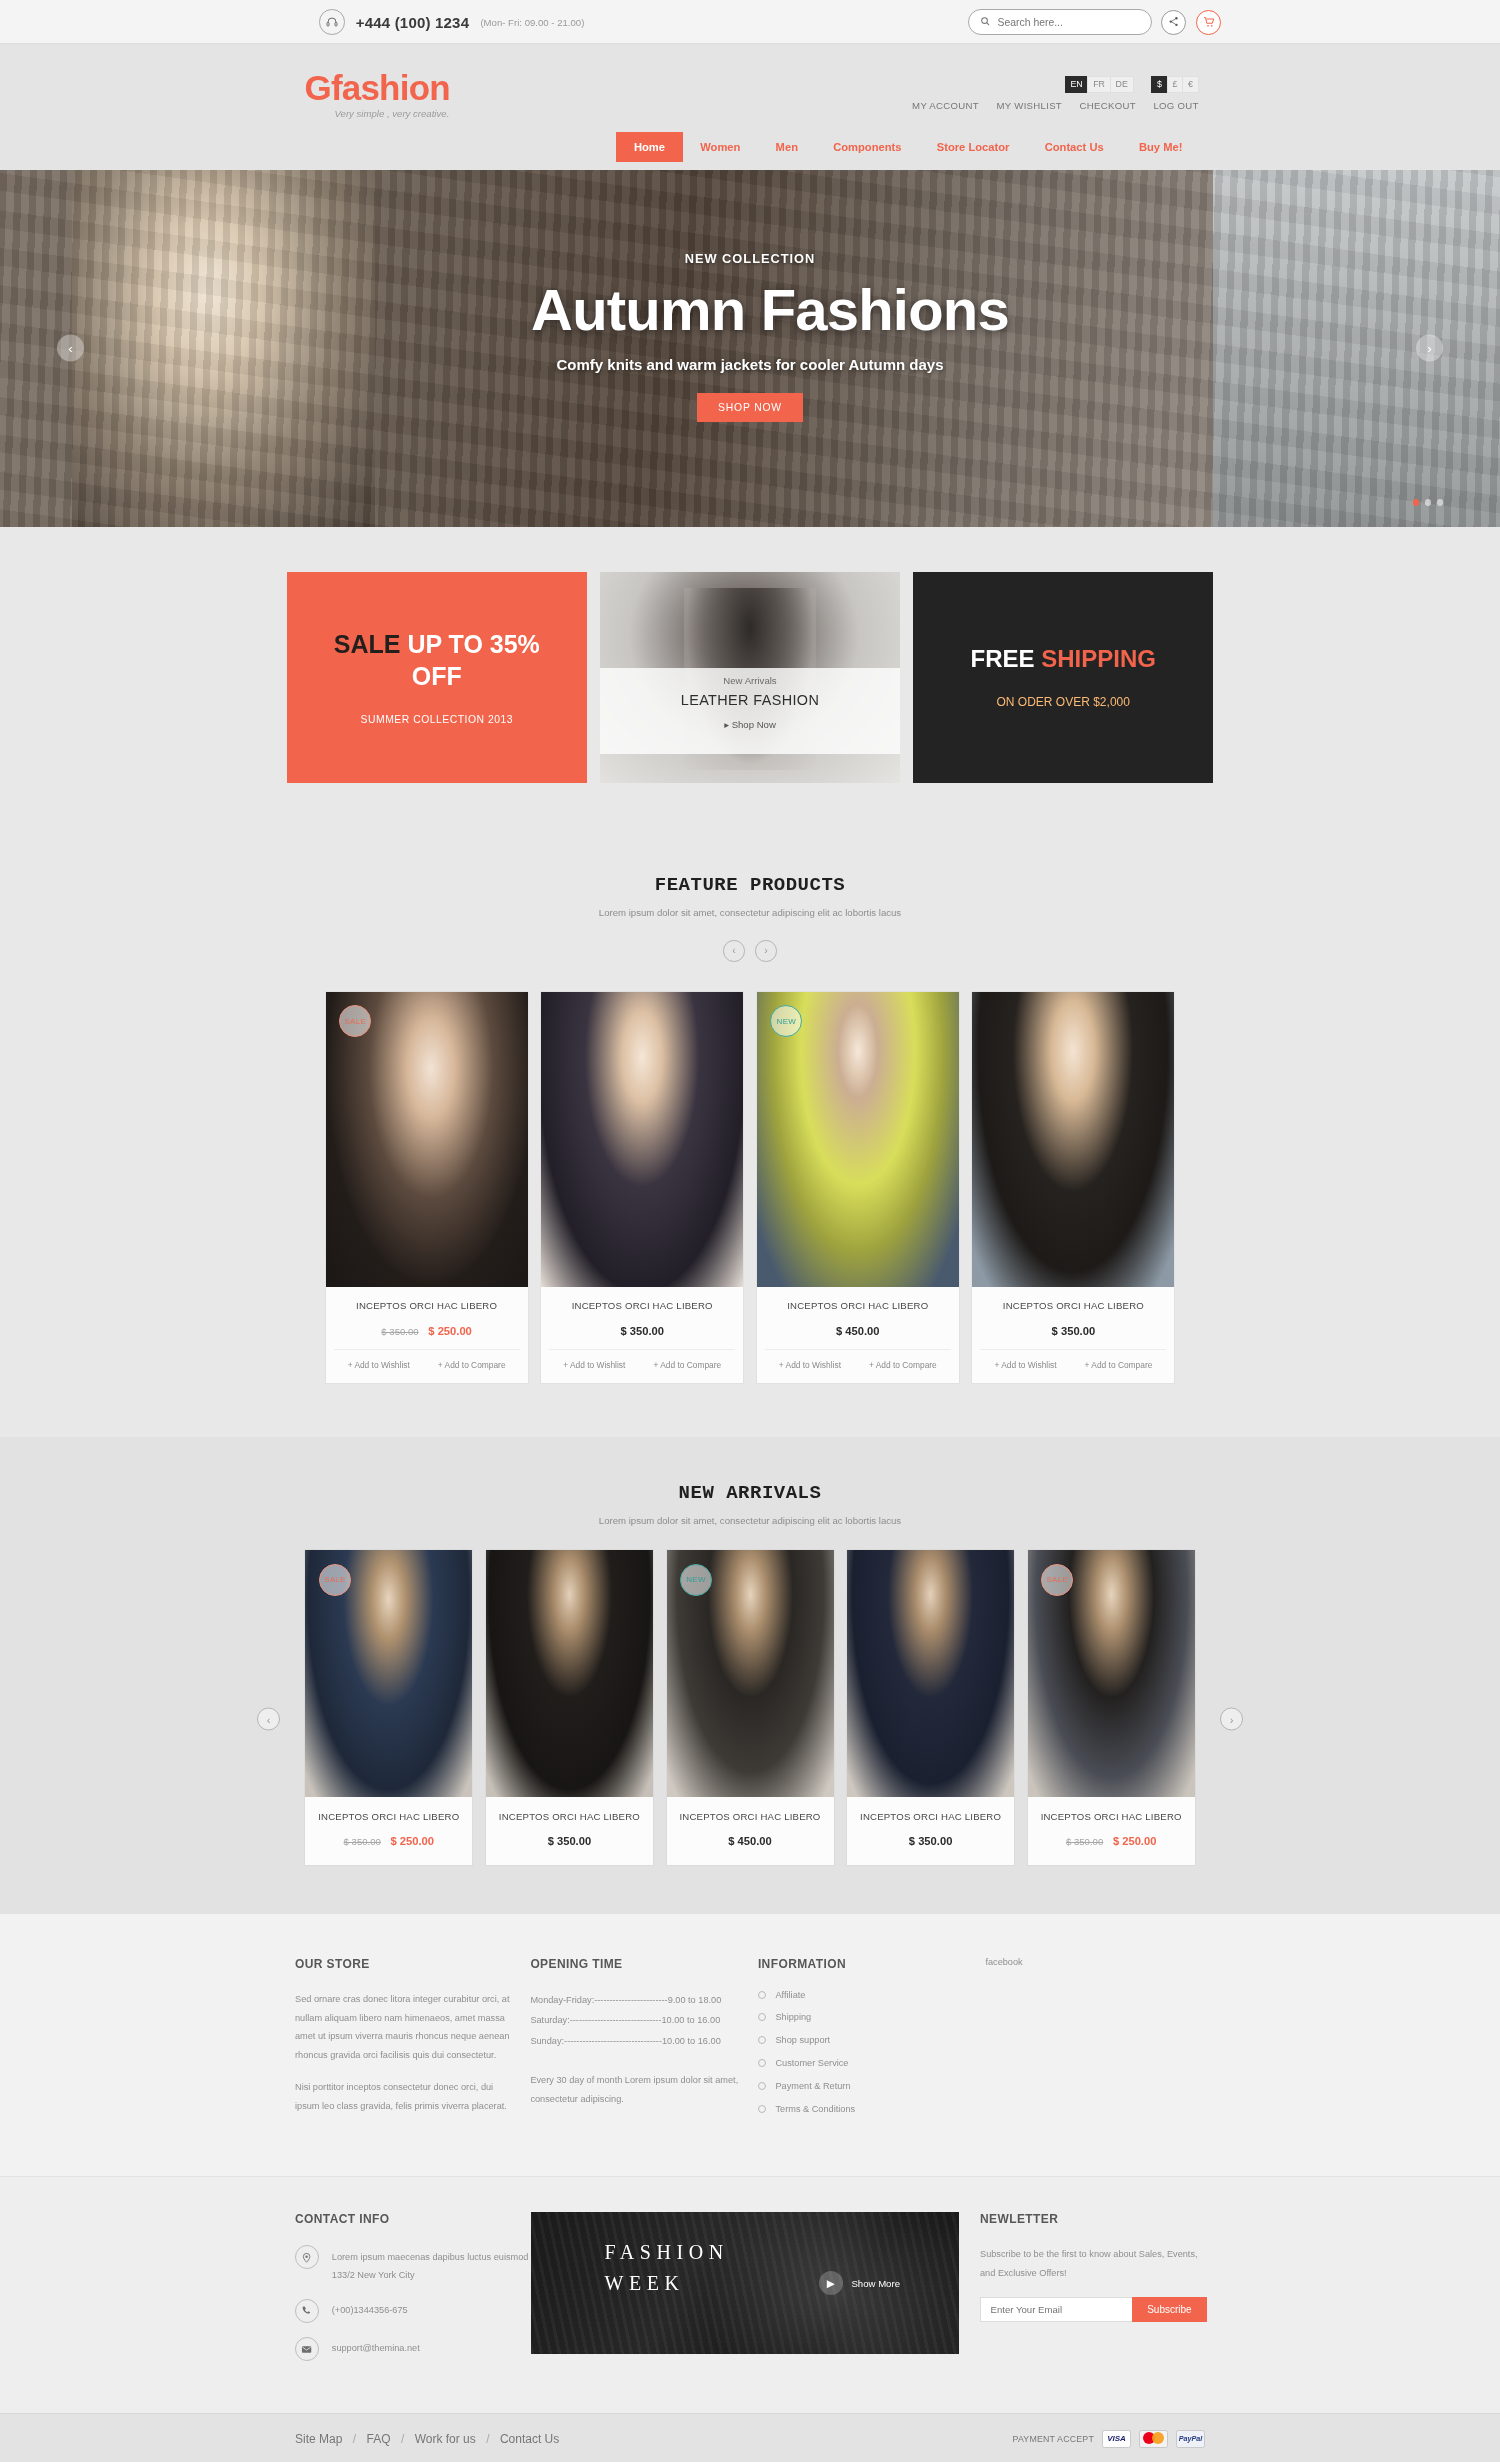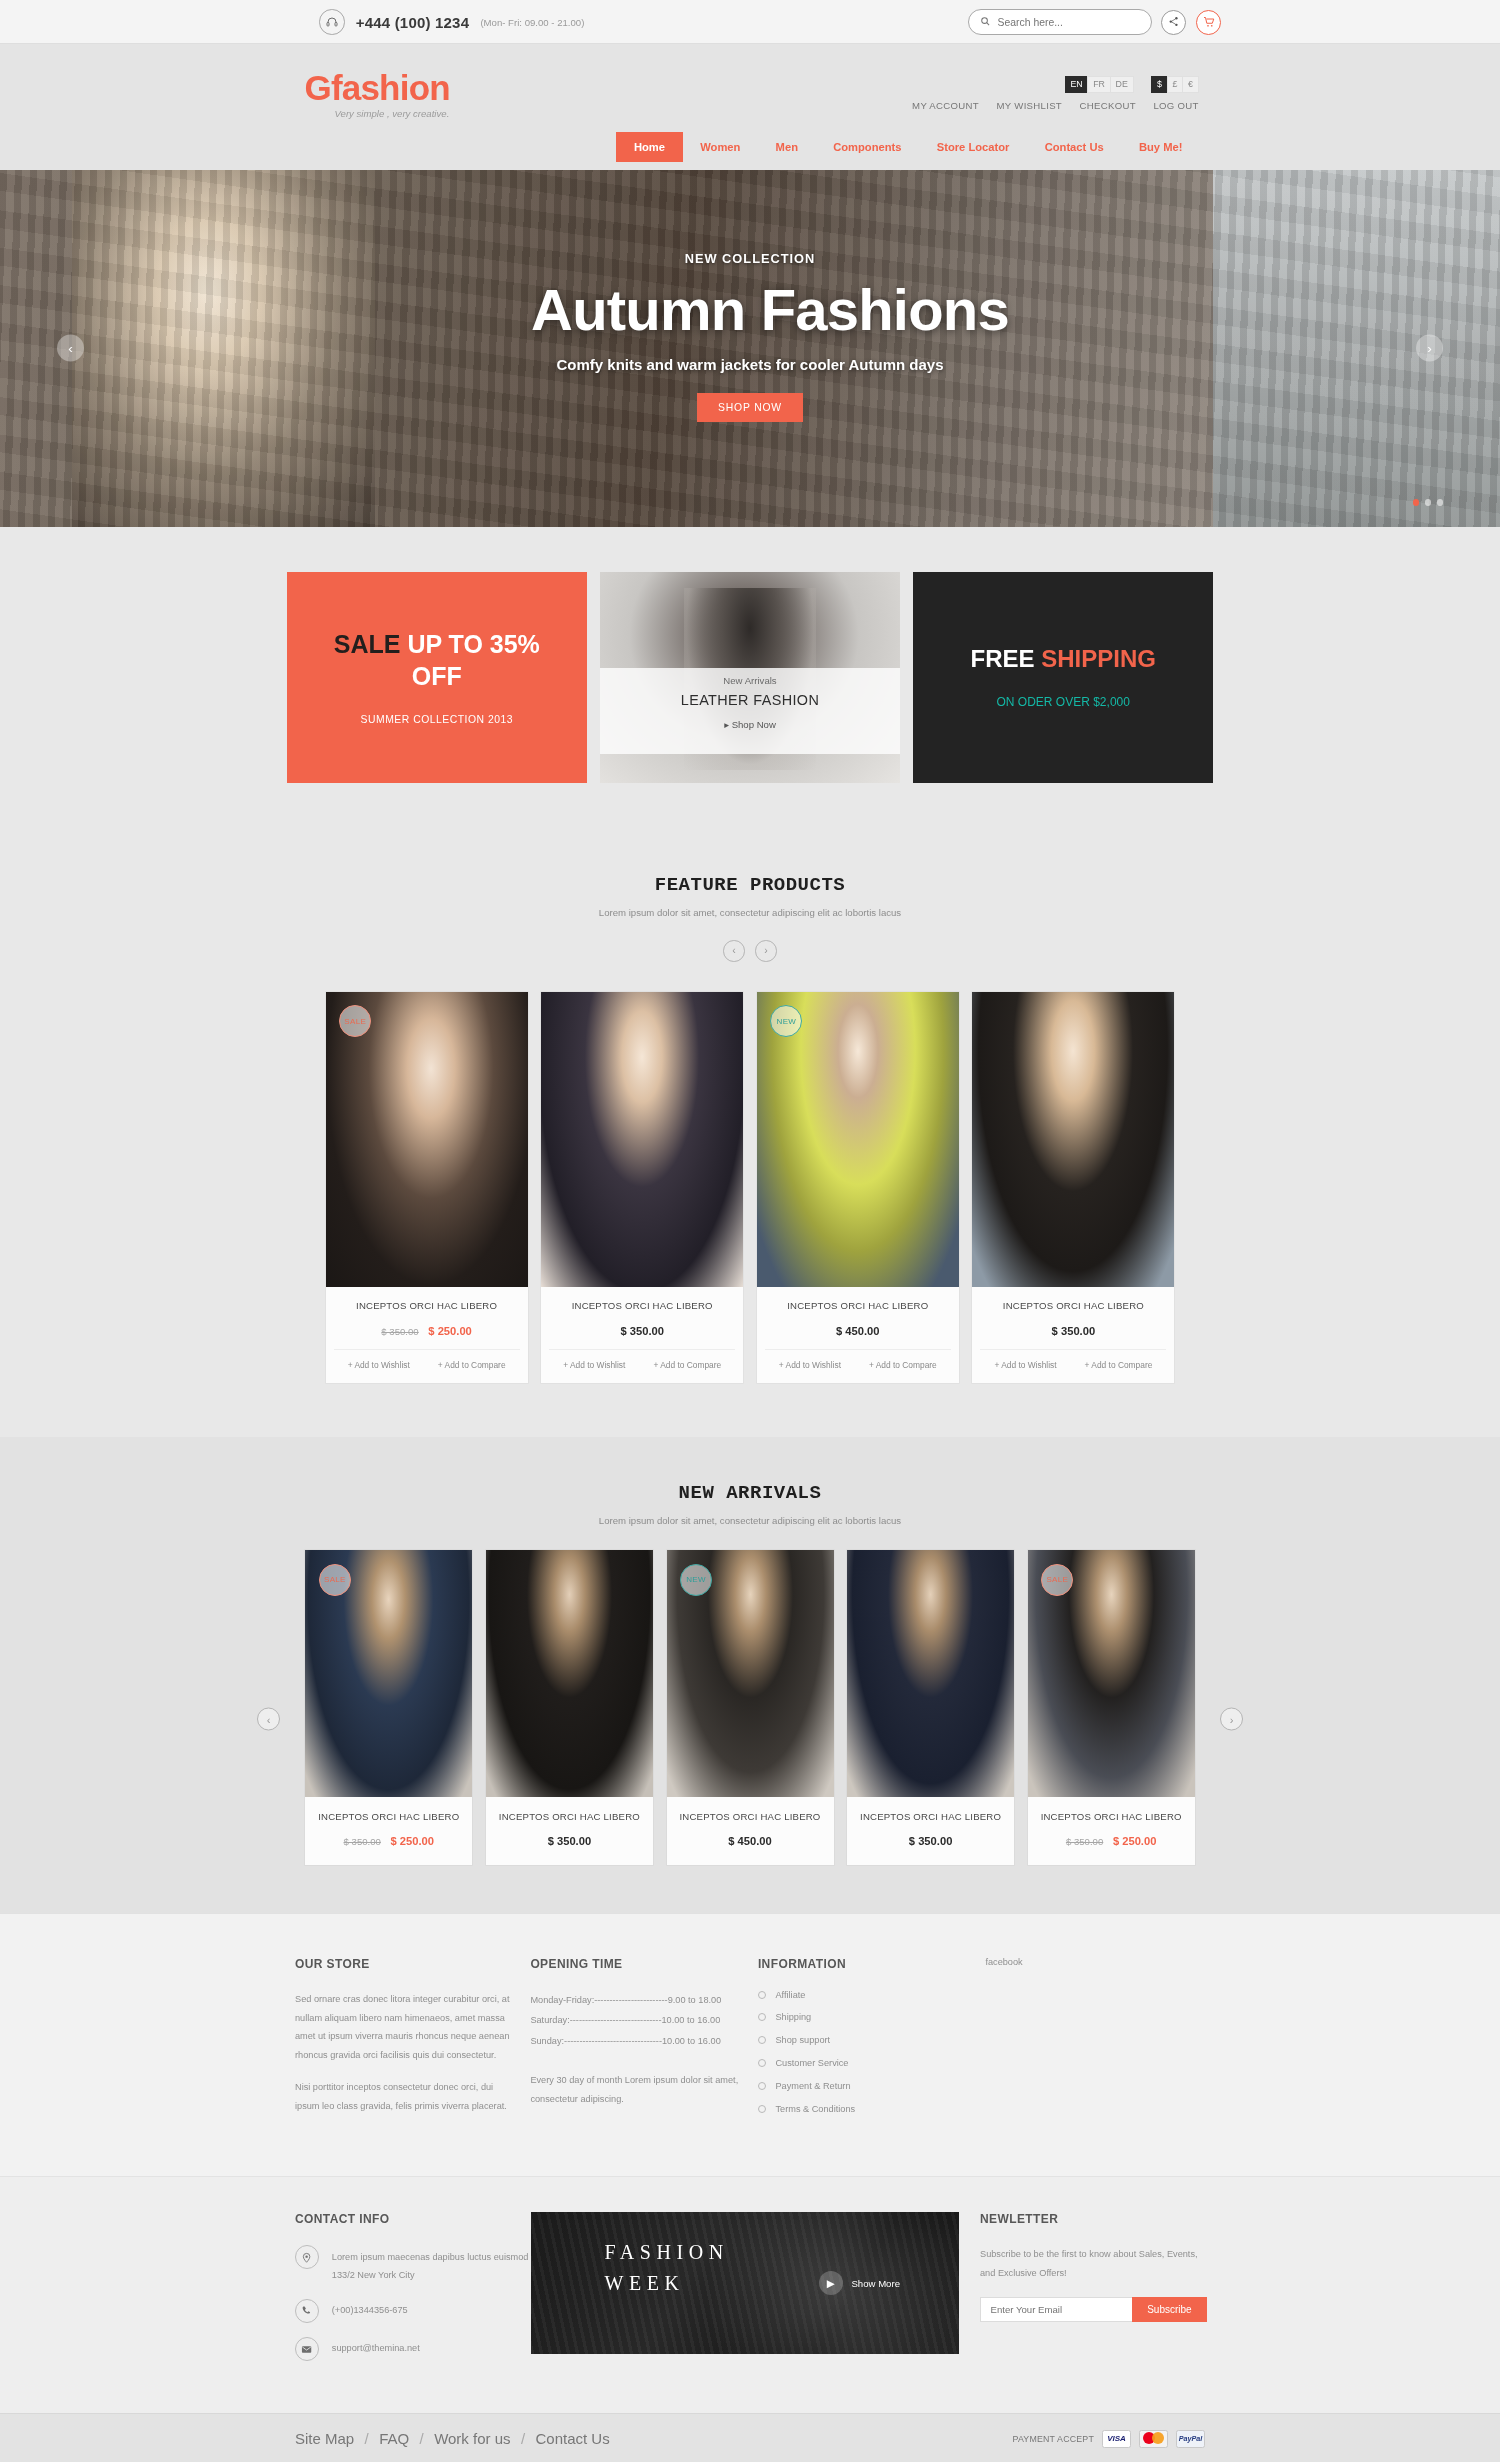--- a/index.html
+++ b/index.html
@@ -158,21 +158,21 @@
   }
   .leather-overlay .l1 { font-size: 9.6px; color: #6b6b6b; }
   .leather-overlay .l2 { font-size: 14.4px; color: #2e2e2e; margin-top: 6.4px; letter-spacing: 0.4px; }
   .leather-overlay .l3 { font-size: 9.6px; color: #555; margin-top: 11.2px; }
   .promo.ship {
     background: #232323; display: flex; flex-direction: column;
     align-items: center; justify-content: center; text-align: center;
   }
   .promo.ship .big { font-size: 24px; font-weight: bold; color: #fff; }
   .promo.ship .big .hl { color: #f2644b; }
-  .promo.ship .small { font-size: 12px; color: #14b8a6; margin-top: 21.5px; }
+  .promo.ship .small { font-size: 12px; color: #fdba74; margin-top: 21.5px; }
 
   
   .section { background: #e8e8e8; }
   .section.alt { background: #e2e2e2; }
   .sec-head { text-align: center; padding-top: 45px; }
   .sec-title { font-size: 19px; font-weight: bold; color: #1f1f1f; letter-spacing: 0.5px; font-family: Liberation Mono, monospace; }
   .sec-sub { font-size: 9.6px; color: #8d8d8d; margin-top: 11.2px; }
   .sec-arrows { display: flex; justify-content: center; gap: 10.4px; margin-top: 22.3px; }
   .sec-arrow {
     width: 21.5px; height: 21.5px; border-radius: 50%; border: 0.8px solid #b4b4b4;
@@ -290,21 +290,21 @@
     font-family: "Liberation Sans", sans-serif;
   }
   .nl-form button {
     border: none; background: #f2644b; color: #fff; font-size: 10px;
     padding: 0 15px; cursor: pointer; font-family: "Liberation Sans", sans-serif;
   }
 
   .footer-bot { background: #e3e3e3; padding: 16px 0 21px; border-top: 0.8px solid #d8d8d8; }
   .footer-bot .wrap { padding: 0 16px; }
   .fb-row1 { display: flex; align-items: center; }
-  .fb-nav { display: flex; gap: 10.4px; font-size: 15px; color: #777; }
+  .fb-nav { display: flex; gap: 10.4px; font-size: 12px; color: #777; }
   .fb-nav .sep { color: #aaa; }
   .fb-nav span { cursor: pointer; }
   .pay { margin-left: auto; display: flex; align-items: center; gap: 8px; }
   .pay-label { font-size: 8.8px; color: #777; letter-spacing: 0.2px; }
   .pay-card {
     width: 29px; height: 18.4px; border-radius: 2.4px; border: 0.8px solid #c9c9c9;
     background: #fff; display: flex; align-items: center; justify-content: center;
     font-size: 6.4px; font-weight: bold; overflow: hidden;
   }
   .pay-card.visa { color: #1a1f71; font-style: italic; font-size: 8px; }

